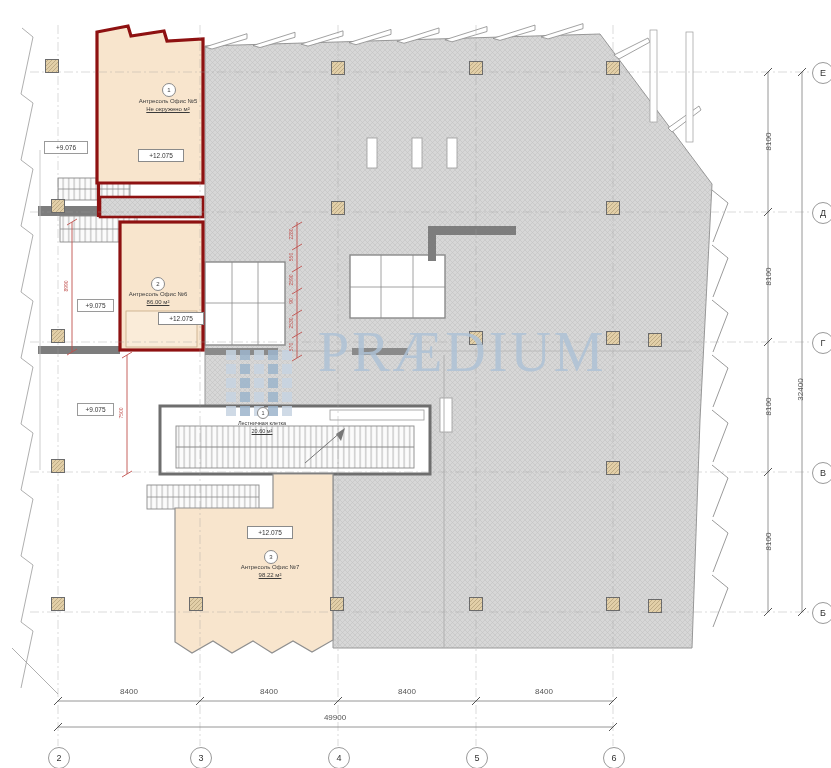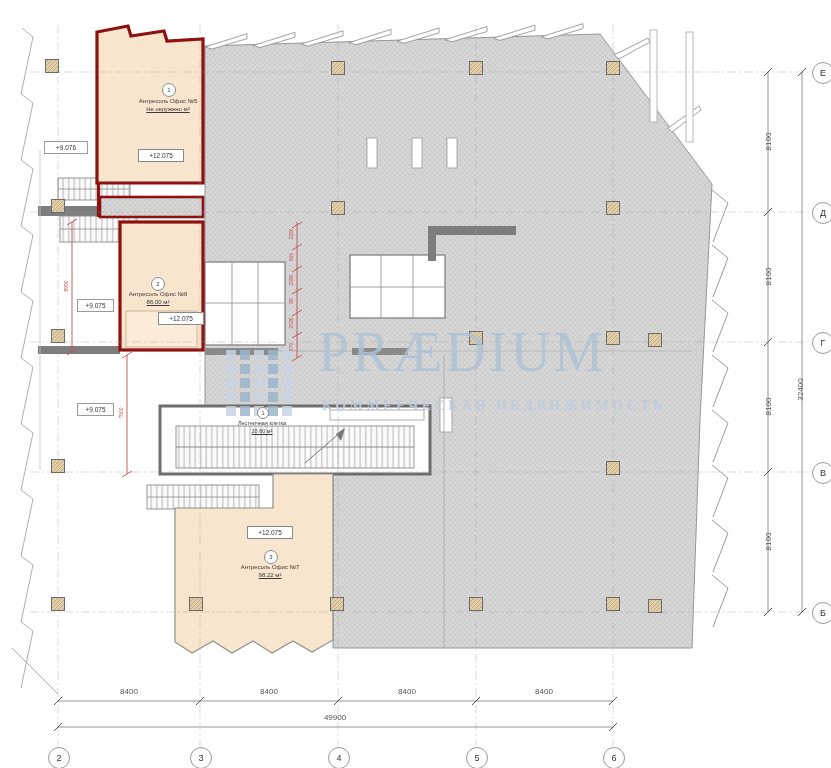--- a/index.html
+++ b/index.html
@@ -233,21 +233,20 @@
       <span style="background: rgb(199, 212, 226);"></span>
       <span style="background: rgb(157, 181, 204);"></span>
       <span style="background: rgb(199, 212, 226);"></span>
       <span style="background: rgb(199, 212, 226);"></span>
       <span style="background: rgb(157, 181, 204);"></span>
       <span style="background: rgb(199, 212, 226);"></span>
       <span style="background: rgb(157, 181, 204);"></span>
       <span style="background: rgb(199, 212, 226);"></span>
     </div>
   <div class="abs wm brand" style="left:318px;top:320px;">PRÆDIUM</div>
-  <div class="abs wm tagline" style="left:322px;top:398px;">КОММЕРЧЕСКАЯ НЕДВИЖИМОСТЬ</div>
 
   <div class="abs numcirc" style="left:162px;top:83px;">1</div>
   <div class="abs lbl roomname" style="left:128px;top:98px;width:80px;">Антресоль Офис №5</div>
   <div class="abs lbl area" style="left:128px;top:106px;width:80px;">Не окружено м²</div>
   <div class="abs levbox" style="left:138px;top:149px;">+12.075</div>
 
   <div class="abs numcirc" style="left:151px;top:277px;">2</div>
   <div class="abs lbl roomname" style="left:118px;top:291px;width:80px;">Антресоль Офис №6</div>
   <div class="abs lbl area" style="left:118px;top:299px;width:80px;">86.00 м²</div>
   <div class="abs levbox" style="left:158px;top:312px;">+12.075</div>

